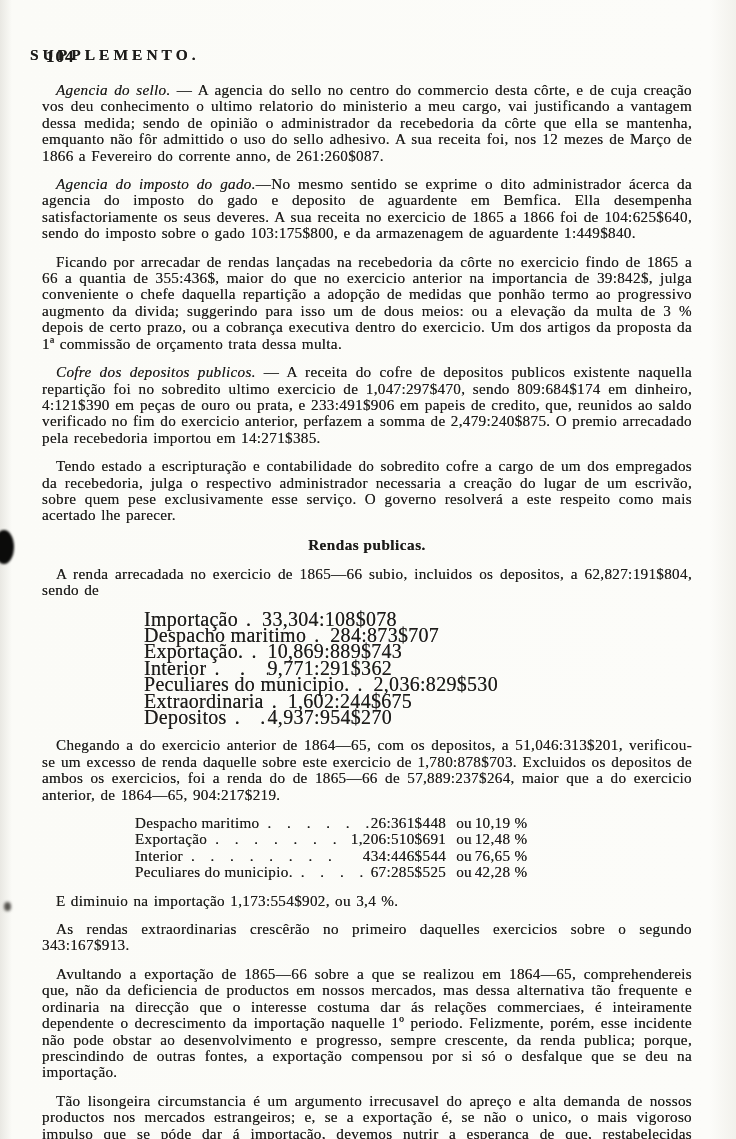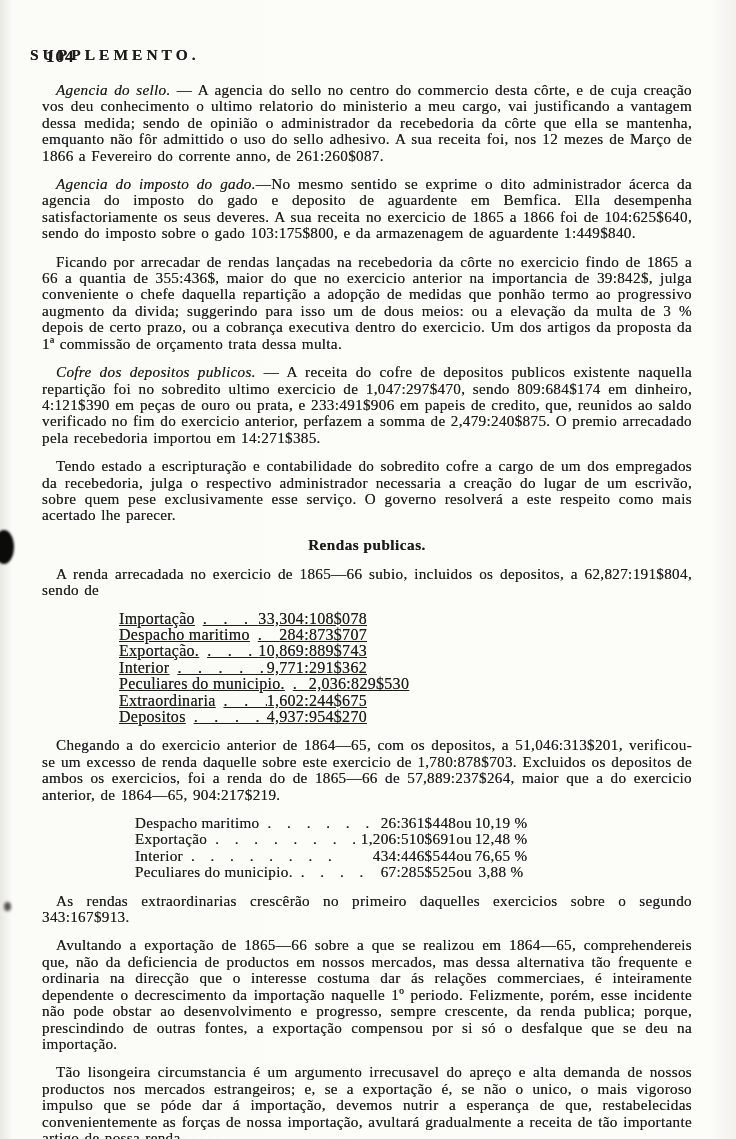--- a/index.html
+++ b/index.html
@@ -34,36 +34,36 @@
     text-indent:14px;
     letter-spacing:0.3px; word-spacing:1.2px;
   }
   .lead { font-style:italic; }
   .section-heading {
     margin:5px 0 4px 0;
     text-align:center;
     font-weight:bold; font-size:15.2px; letter-spacing:0.5px;
   }
   .rtable {
-    margin-left:89px; width:248px;
-    font-size:16px; line-height:16.4px; letter-spacing:0.3px;text-decoration:underline;
+    margin-left:114px; width:248px;
+    font-size:20px; line-height:16.4px; letter-spacing:0.3px;
   }
   .ctable {
     margin-left:105px; width:395px;
     font-size:15.2px; line-height:16.4px; letter-spacing:0.3px;
   }
   .rrow, .crow { display:flex; }
   .rlabel { white-space:nowrap; }
   .rleader {
     flex:1 1 auto; overflow:hidden;
     white-space:nowrap; padding:0 8px;
     min-width:8px;
   }
   .rvalue { white-space:nowrap; text-align:right; }
-  .cou { white-space:nowrap; }
+  .cou { white-space:nowrap; padding-left:10px; }
   .cpct { display:inline-block; min-width:58px; text-align:center; white-space:nowrap; }
   .ink-blot {
     position:absolute; left:-6px; top:530px;
     width:20px; height:34px;
     background:#0b0b0a; border-radius:50%;
     filter:blur(1.2px);
   }
   .margin-mark {
     position:absolute; left:4px; top:902px;
     width:7px; height:9px;
@@ -157,24 +157,25 @@
         <span class="rleader">. . . . . . . .</span>
         <span class="rvalue">434:446$544</span>
         <span class="cou">ou</span>
         <span class="cpct">76,65 %</span>
       </div>
     <div class="crow">
         <span class="rlabel">Peculiares do municipio.</span>
         <span class="rleader">. . . .</span>
         <span class="rvalue">67:285$525</span>
         <span class="cou">ou</span>
-        <span class="cpct">3,88 %</span>
+        <span class="cpct">42,28 %</span>
       </div>
   </div>
 
+  <p class="para">E diminuio na importação 1,173:554$902, ou 3,4 %.</p>
 
   <p class="para">As rendas extraordinarias crescêrão no primeiro daquelles exercicios sobre o segundo 343:167$913.</p>
 
   <p class="para">Avultando a exportação de 1865—66 sobre a que se realizou em 1864—65, comprehendereis que, não da deficiencia de productos em nossos mercados, mas dessa alternativa tão frequente e ordinaria na direcção que o interesse costuma dar ás relações commerciaes, é inteiramente dependente o decrescimento da importação naquelle 1º periodo. Felizmente, porém, esse incidente não pode obstar ao desenvolvimento e progresso, sempre crescente, da renda publica; porque, prescindindo de outras fontes, a exportação compensou por si só o desfalque que se deu na importação.</p>
 
   <p class="para">Tão lisongeira circumstancia é um argumento irrecusavel do apreço e alta demanda de nossos productos nos mercados estrangeiros; e, se a exportação é, se não o unico, o mais vigoroso impulso que se póde dar á importação, devemos nutrir a esperança de que, restabelecidas convenientemente as forças de nossa importação, avultará gradualmente a receita de tão importante artigo de nossa renda.</p>
 
   <div class="ink-blot"></div>
   <div class="margin-mark"></div>
 

